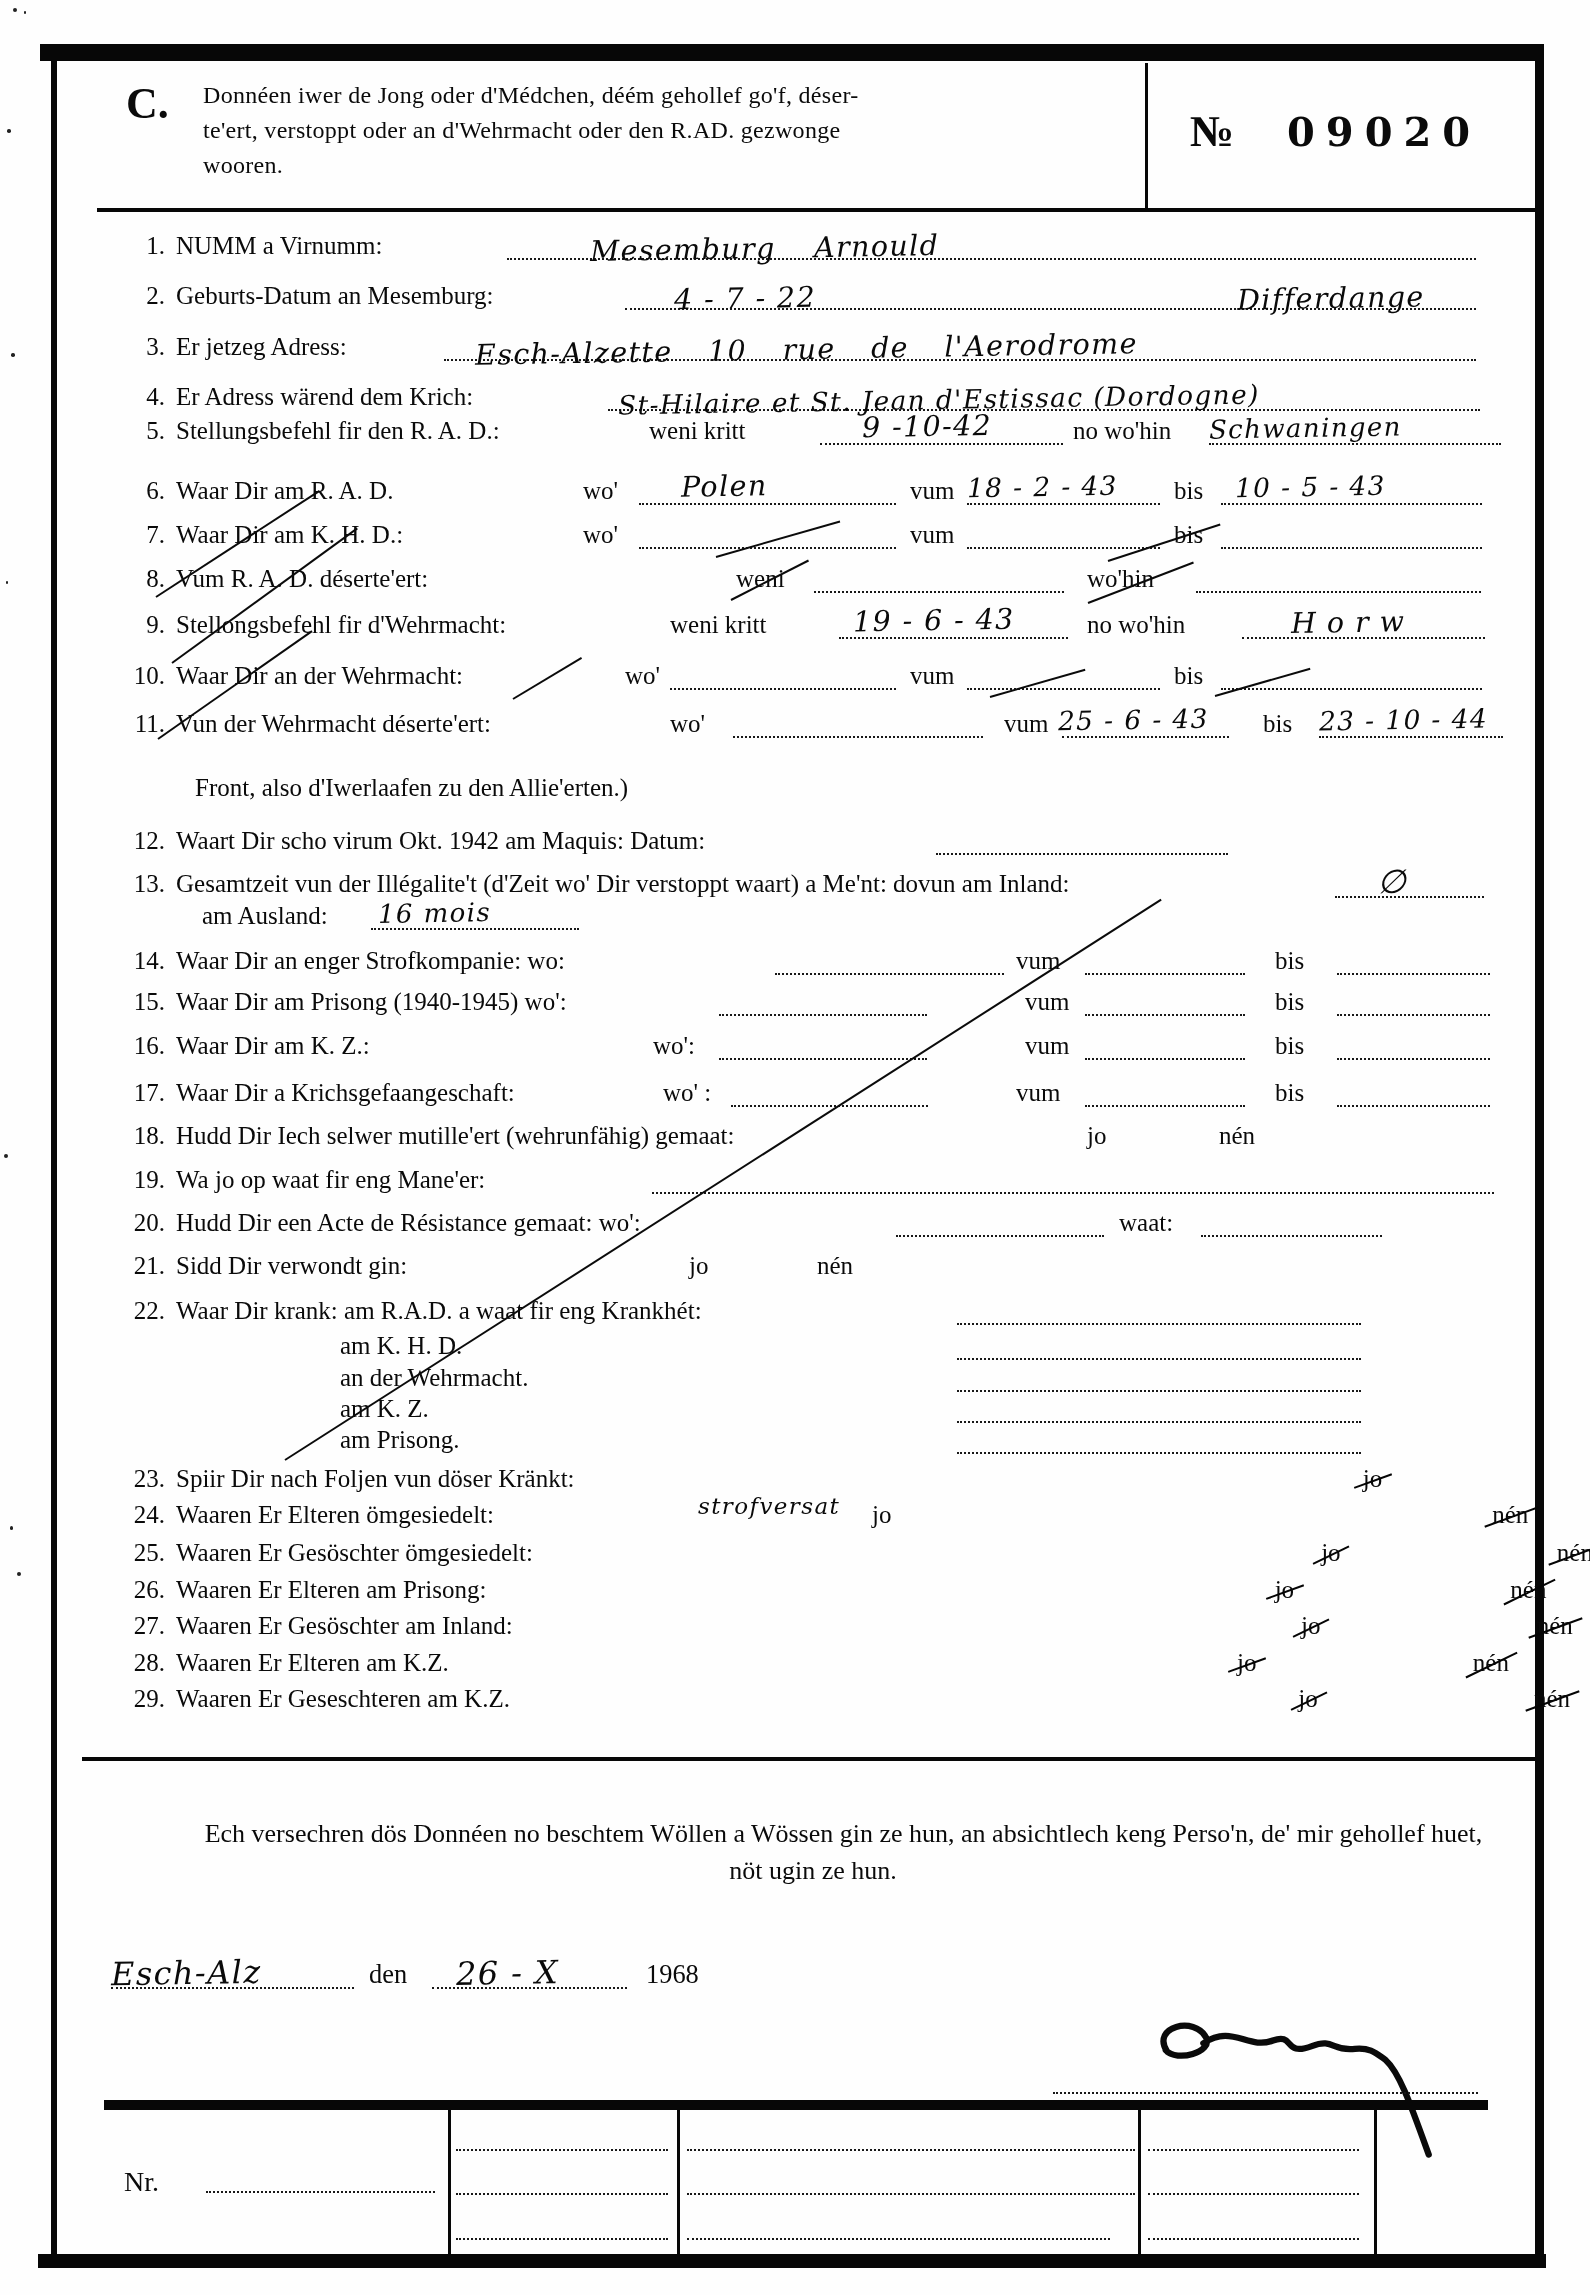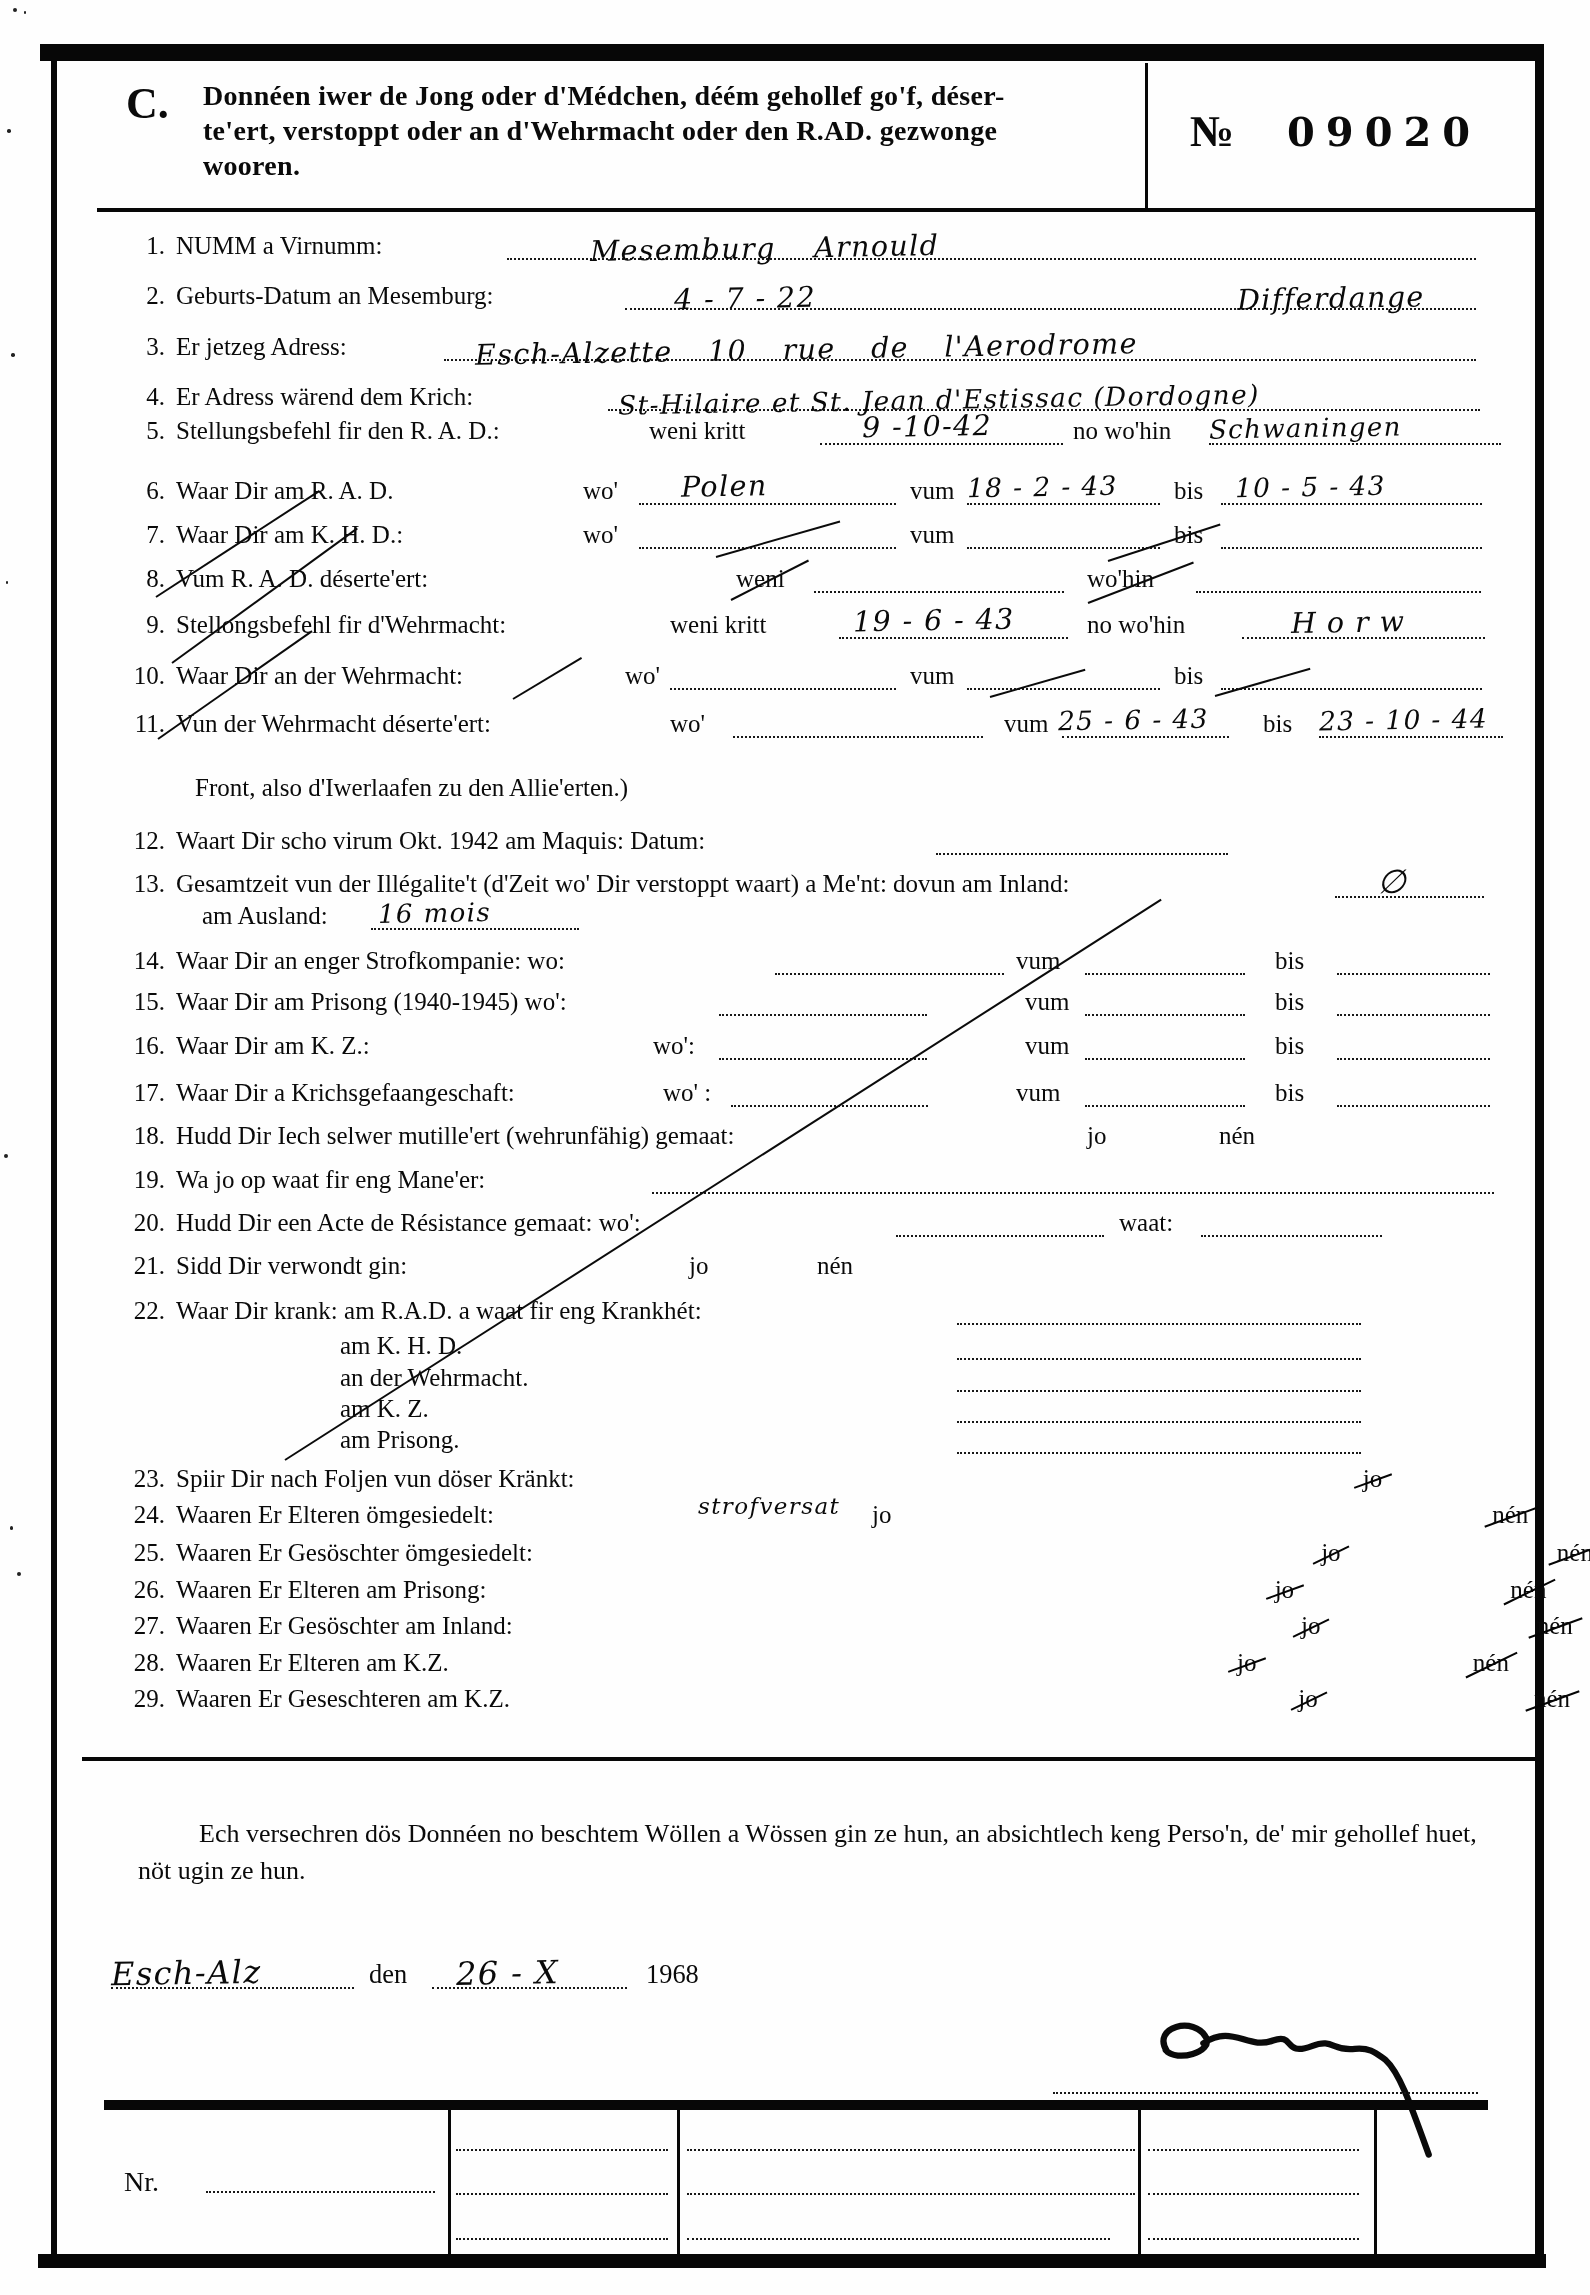--- a/index.html
+++ b/index.html
@@ -2,35 +2,35 @@
 <html style="font-size:11px"><head>
 <meta charset="utf-8">
 <style>
   html,body{margin:0;padding:0;background:#e8e8e4;}
   .page{position:relative;width:1590px;height:2295px;background:#fefefe;overflow:hidden;
         font-family:"Liberation Serif","DejaVu Serif",serif;color:#0a0a0a;}
   .hbar{position:absolute;background:#070707;}
   .vbar{position:absolute;background:#070707;}
   .spk{position:absolute;background:#222;border-radius:50%;}
   .c-letter{position:absolute;left:126px;top:78px;font-size:44px;font-weight:700;}
-  .title{position:absolute;left:203px;top:78px;width:931px;font-size:28px;font-weight:700;line-height:35px;letter-spacing:0.3px;}
+  .title{position:absolute;left:203px;top:78px;width:931px;font-size:24px;font-weight:400;line-height:35px;letter-spacing:0.3px;}
   .no-sym{position:absolute;left:1190px;top:106px;font-size:44px;font-weight:700;}
   .no-val{position:absolute;left:1287px;top:108px;font-size:40px;font-weight:700;letter-spacing:11px;font-family:"DejaVu Serif",serif;}
   .row{position:absolute;left:90px;white-space:nowrap;font-size:25px;line-height:33px;}
   .num{display:inline-block;width:75px;text-align:right;margin-right:11px;}
   .f{position:absolute;top:0;}
   .d{position:absolute;top:5.6px;height:23.6px;border-bottom:2.1px dotted #181818;}
   .hw{font-family:"DejaVu Serif",serif;font-style:italic;letter-spacing:1.4px;}
   .hv{position:absolute;bottom:-7px;left:7px;font-size:28.5px;white-space:nowrap;transform:rotate(-1deg);}
   .st{position:relative;display:inline-block;}
   .st::after{content:"";position:absolute;left:-9.7px;top:54%;width:calc(100% + 21px);border-top:2.8px solid #050505;transform:rotate(-20deg);}
   .st2::after{transform:rotate(-26deg);}
   .ln{position:absolute;border-top:2.8px solid #0b0b0b;transform-origin:0 50%;}
   .note{position:absolute;left:195px;font-size:25px;white-space:nowrap;}
-  .decl{position:absolute;left:138px;top:1815px;width:1376px;font-size:26px;line-height:37px;text-indent:61px;}
+  .decl{position:absolute;left:125px;top:1815px;width:1376px;font-size:26px;line-height:37px;text-indent:61px;text-align:center;}
   .dl-print{position:absolute;top:0;font-size:26.4px;}
   .sig-dots{position:absolute;left:1053px;top:2068px;width:425px;height:23.6px;border-bottom:2.1px dotted #181818;}
   .nr-label{position:absolute;left:124px;top:2166px;font-size:28px;}
   .tbl-dots{position:absolute;height:7px;border-bottom:2.1px dotted #181818;}
 </style>
 </head>
 <body>
 
 <div class="page">
 

